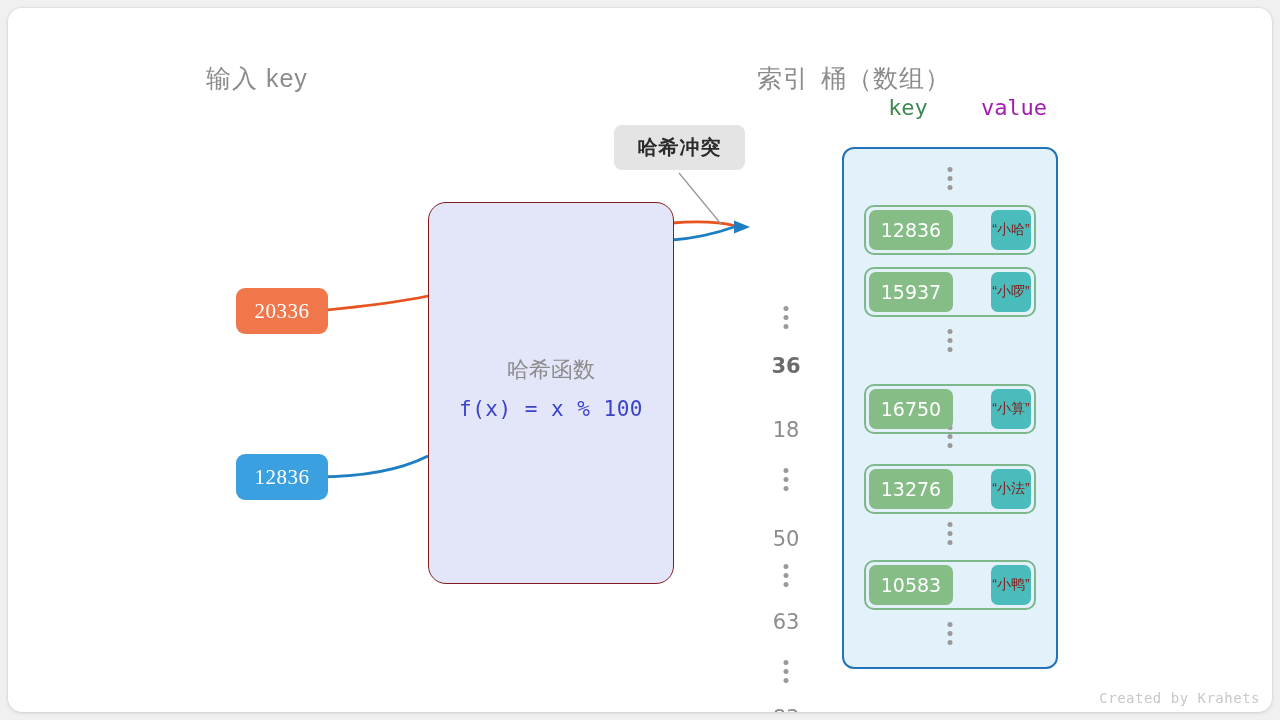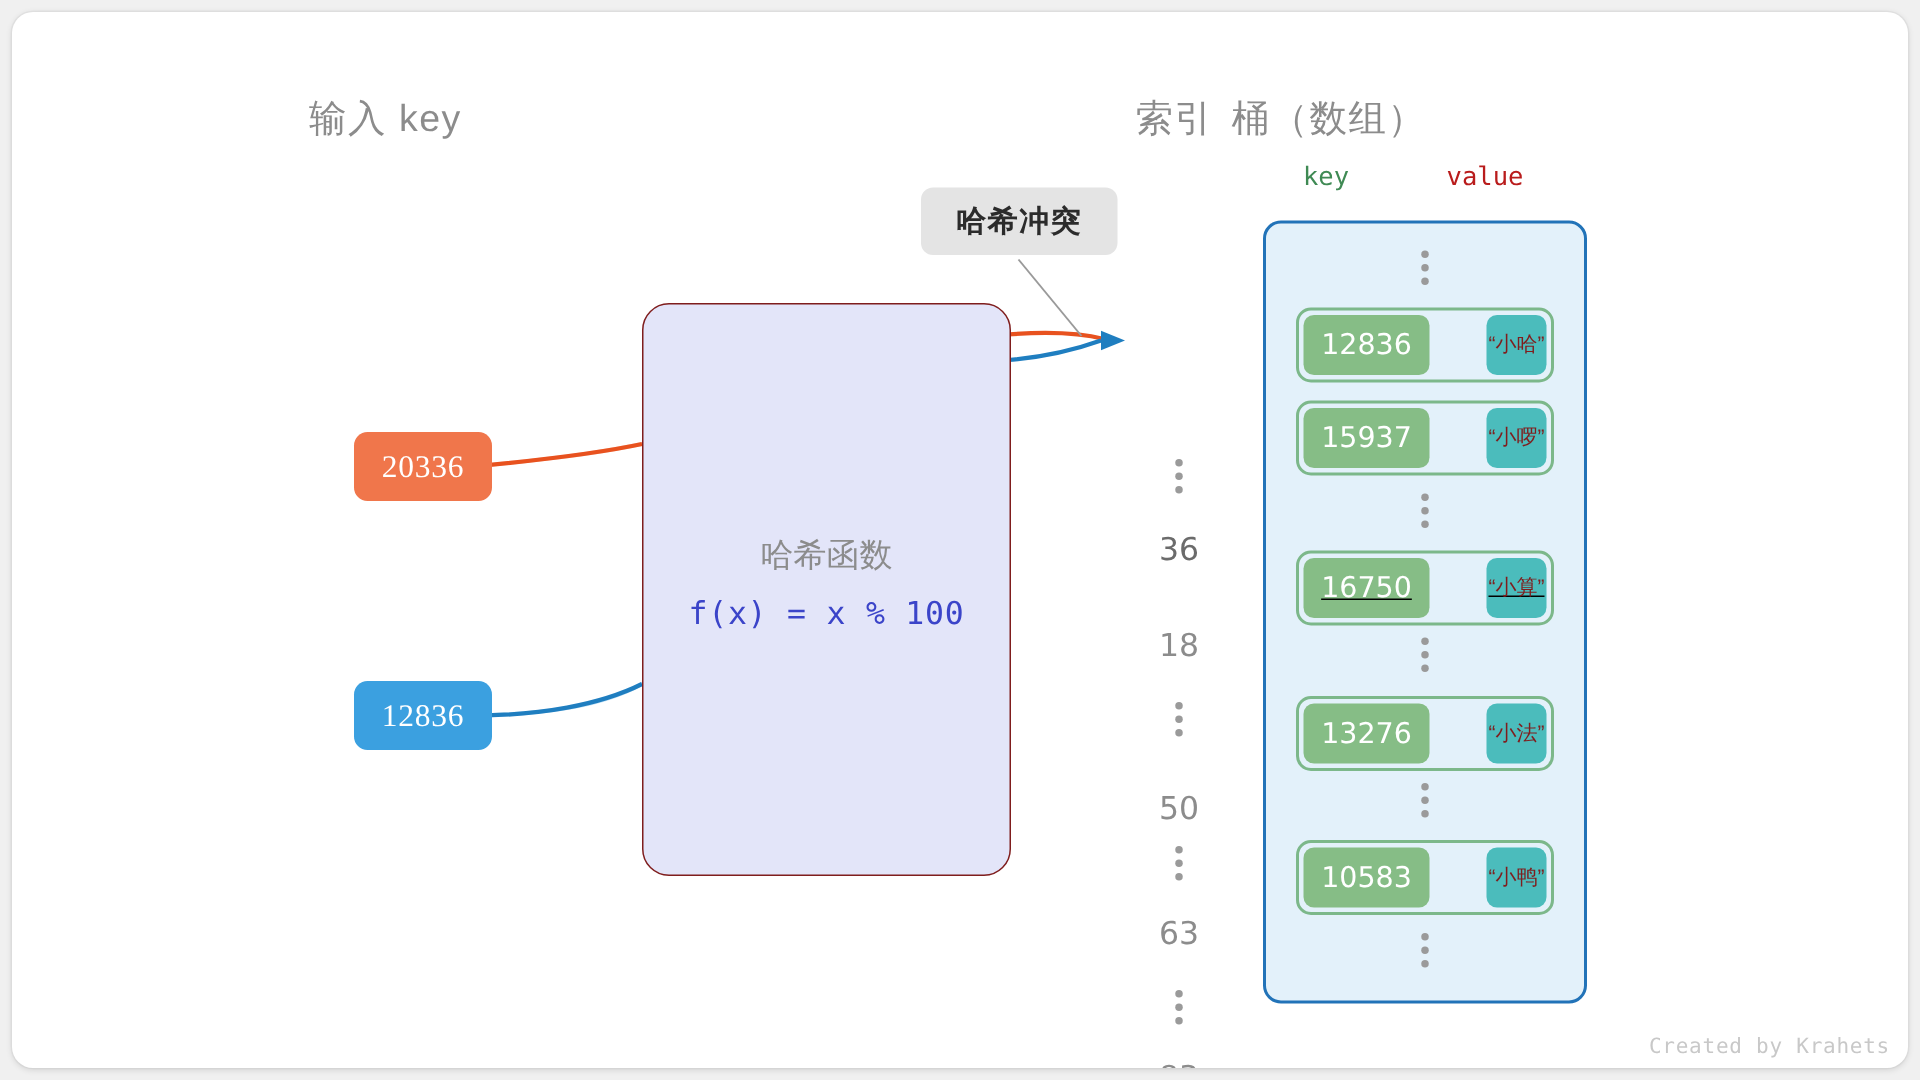--- a/index.html
+++ b/index.html
@@ -45,27 +45,28 @@
     font-size: 25px;
     letter-spacing: 1px;
     white-space: nowrap;
   }
   #title-input { left: 198px; top: 54px; }
   #title-index { left: 749px; top: 54px; }
   #title-bucket { left: 878px; top: 54px; transform: translateX(-50%); }
 
   .sub-label {
     position: absolute;
-    top: 100px;
+    top: 87px;
     font-family: "DejaVu Sans Mono", "Liberation Mono", monospace;
-    font-size: 17px;
+    font-size: 22px;
     white-space: nowrap;
+    margin-left: 24px;
   }
   #label-key { left: 876px; transform: translateX(-50%); color: #3f8a54; }
-  #label-value { left: 982px; transform: translateX(-50%); color: #b91c1c; }
+  #label-value { left: 982px; transform: translateX(-50%); color: #a21caf; }
 
   
   .key-chip {
     position: absolute;
     width: 92px;
     height: 46px;
     border-radius: 9px;
     display: flex;
     align-items: center;
     justify-content: center;
@@ -139,21 +140,21 @@
     position: absolute;
     left: 0;
     width: 72px;
     text-align: center;
     color: #8c8c8c;
     font-size: 21px;
     font-family: "DejaVu Sans", sans-serif;
   }
   .index-cell.highlight {
     color: #6b6b6b;
-    font-weight: normal;
+    font-weight: bold;
   }
   .vdots {
     position: absolute;
     left: 50%;
     transform: translateX(-50%);
     display: flex;
     flex-direction: column;
     align-items: center;
     gap: 4px;
   }
@@ -327,21 +328,21 @@
           <i></i>
         </div>
         <div class="entry" style="top: 56px;">
           <div class="cell-key">12836</div>
           <div class="cell-value">“小哈”</div>
         </div>
         <div class="entry" style="top: 118px;">
           <div class="cell-key">15937</div>
           <div class="cell-value">“小啰”</div>
         </div>
-        <div class="entry" style="top: 218px; text-decoration: underline;">
+        <div class="entry" style="top: 235px;">
           <div class="cell-key">16750</div>
           <div class="cell-value">“小算”</div>
         </div>
         <div class="entry" style="top: 315px;">
           <div class="cell-key">13276</div>
           <div class="cell-value">“小法”</div>
         </div>
         <div class="entry" style="top: 411px;">
           <div class="cell-key">10583</div>
           <div class="cell-value">“小鸭”</div>

